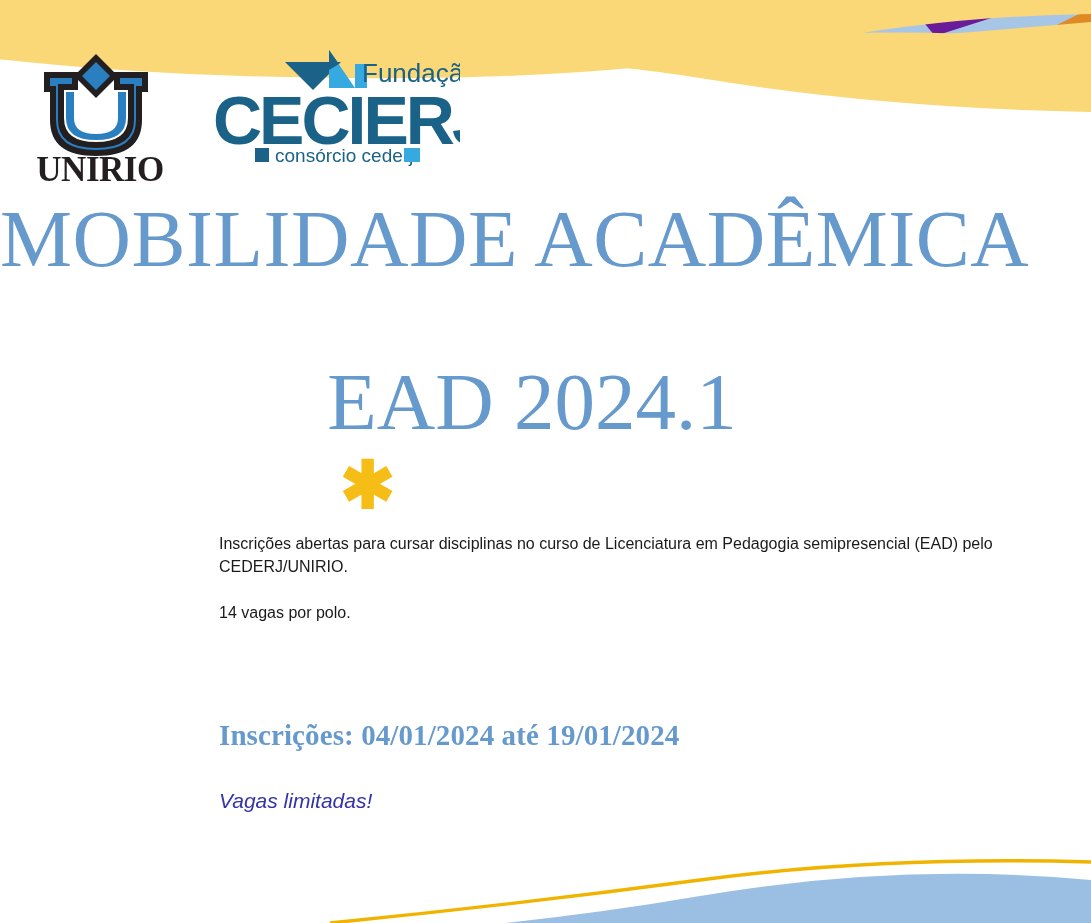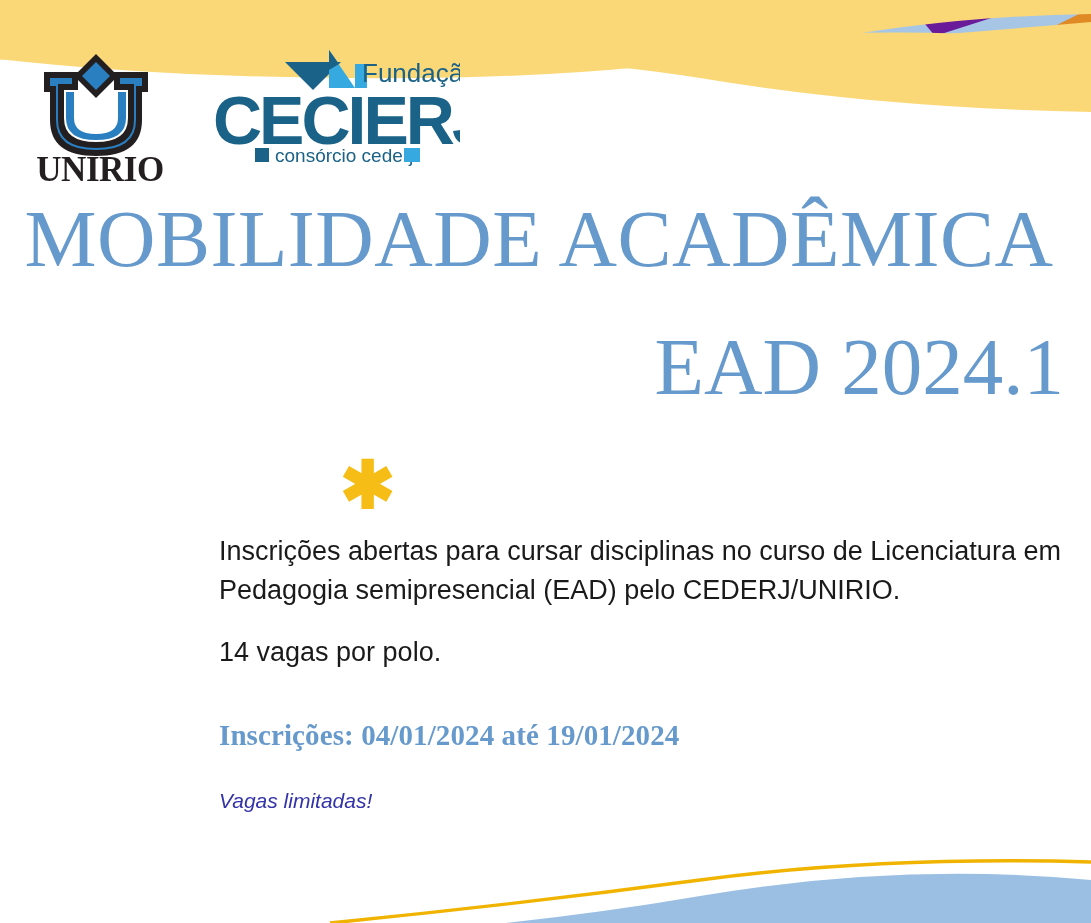--- a/index.html
+++ b/index.html
@@ -57,32 +57,32 @@
     position: absolute;
     left: 0;
     top: 198px;
     width: 1078px;
   }
   .title-main {
     font-family: "Liberation Serif", serif;
     font-size: 81px;
     line-height: 1.02;
     color: #6699cc;
-    text-align: center;
+    text-align: left;
     letter-spacing: 0.5px;
     white-space: nowrap;
   }
   .title-sub {
     font-family: "Liberation Serif", serif;
     font-size: 81px;
     line-height: 1.02;
     color: #6699cc;
-    text-align: right;
+    text-align: center;
     padding-right: 14px;
-    margin-top: 45px;
+    margin-top: 80px;
     white-space: nowrap;
   }
 
   
   .asterisk {
     position: absolute;
     left: 340px;
     top: 452px;
     font-family: "Liberation Sans", sans-serif;
     font-size: 66px;
@@ -93,21 +93,21 @@
 
   
   .body-block {
     position: absolute;
     left: 219px;
     top: 532px;
     width: 860px;
   }
   .para {
     font-family: "Liberation Sans", sans-serif;
-    font-size: 27px;
+    font-size: 16px;
     line-height: 1.44;
     color: #1a1a1a;
     margin: 0 0 23px 0;
   }
   .para:last-child { margin-bottom: 0; }
 
   .highlight-line {
     position: absolute;
     left: 219px;
     top: 719px;

